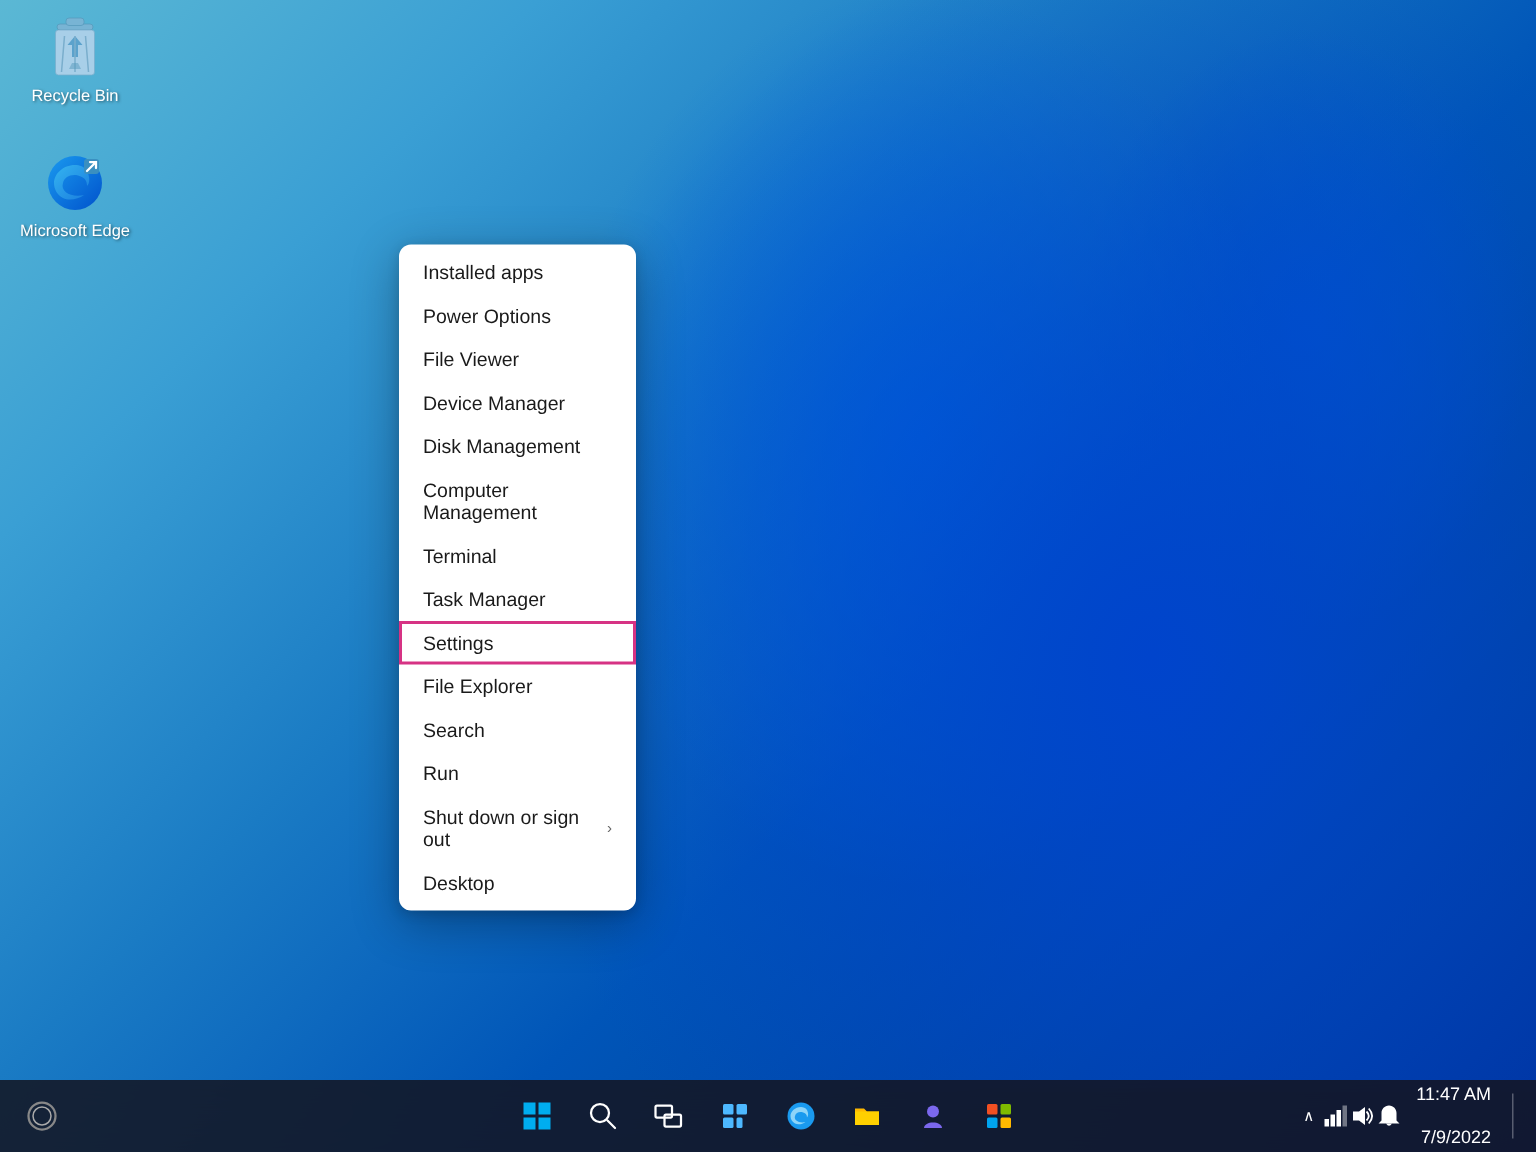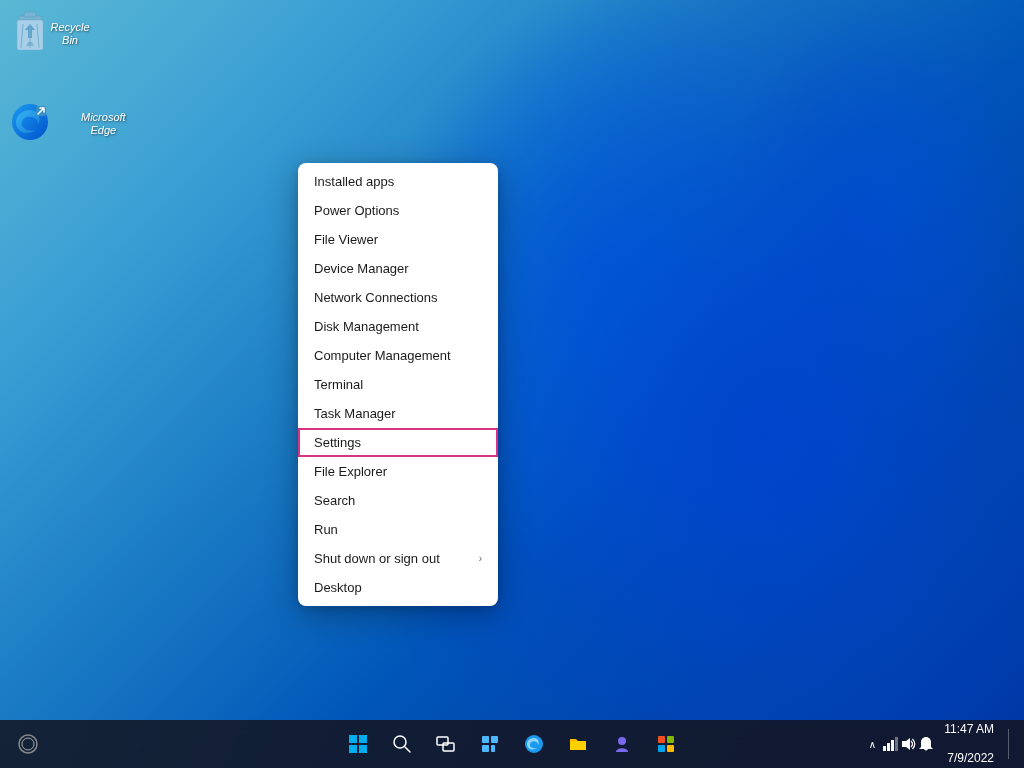--- a/index.html
+++ b/index.html
@@ -28,25 +28,24 @@
       background:
         radial-gradient(ellipse 600px 700px at 75% 60%, #0044cc 0%, transparent 70%),
         radial-gradient(ellipse 400px 500px at 60% 40%, #0066dd 0%, transparent 60%),
         radial-gradient(ellipse 300px 400px at 85% 30%, #0055cc 0%, transparent 50%);
     }
 
     
     .desktop-icon {
       position: absolute;
       display: flex;
-      flex-direction: row;
+      flex-direction: column;
       align-items: center;
       width: 80px;
       cursor: pointer;
-      font-style: italic;
     }
 
     .desktop-icon .icon-img {
       width: 44px;
       height: 44px;
       display: flex;
       align-items: center;
       justify-content: center;
       margin-bottom: 4px;
     }
@@ -118,23 +117,23 @@
       font-size: 11px;
       text-align: right;
       line-height: 1.4;
       cursor: pointer;
       padding: 0 4px;
     }
 
     
     #context-menu {
       position: absolute;
-      left: 298px;
+      left: 266px;
       top: 163px;
-      width: 200px;
+      width: 158px;
       background: white;
       border-radius: 8px;
       box-shadow: 0 8px 32px rgba(0,0,0,0.3), 0 2px 8px rgba(0,0,0,0.15);
       z-index: 100;
       overflow: hidden;
       padding: 4px 0;
     }
 
     .menu-item {
       display: flex;
@@ -201,21 +200,21 @@
         <line x1="13" y1="14" x2="11" y2="38" stroke="#7aaecc" stroke-width="1"></line>
         <line x1="20" y1="14" x2="20" y2="38" stroke="#7aaecc" stroke-width="1"></line>
         <line x1="27" y1="14" x2="29" y2="38" stroke="#7aaecc" stroke-width="1"></line>
 
         <path d="M18 32 L16 36 L24 36 L22 32Z" fill="#5599bb" opacity="0.5"></path>
       </svg>
     </div>
     <span class="icon-label">Recycle Bin</span>
   </div>
 
-  <div class="desktop-icon" id="ms-edge-icon" style="top:100px;left:10px;gap:31px;">
+  <div class="desktop-icon" id="ms-edge-icon" style="top:100px;left:10px;">
     <div class="icon-img">
       <svg width="40" height="40" viewBox="0 0 40 40">
         <defs>
           <linearGradient id="edgeGrad1" x1="0%" y1="0%" x2="100%" y2="100%">
             <stop offset="0%" style="stop-color:#1a9aef"></stop>
             <stop offset="100%" style="stop-color:#0052cc"></stop>
           </linearGradient>
           <linearGradient id="edgeGrad2" x1="0%" y1="0%" x2="100%" y2="100%">
             <stop offset="0%" style="stop-color:#34b4f0"></stop>
             <stop offset="100%" style="stop-color:#1a7dde"></stop>
@@ -236,23 +235,20 @@
       <span>Installed apps</span>
     </div>
     <div class="menu-item">
       <span>Power Options</span>
     </div>
     <div class="menu-item">
       <span>File Viewer</span>
     </div>
     <div class="menu-item">
       <span>Device Manager</span>
-    </div>
-    <div class="menu-item">
-      <span>Network Connections</span>
     </div>
     <div class="menu-item">
       <span>Disk Management</span>
     </div>
     <div class="menu-item">
       <span>Computer Management</span>
     </div>
     <div class="menu-item">
       <span>Terminal</span>
     </div>

